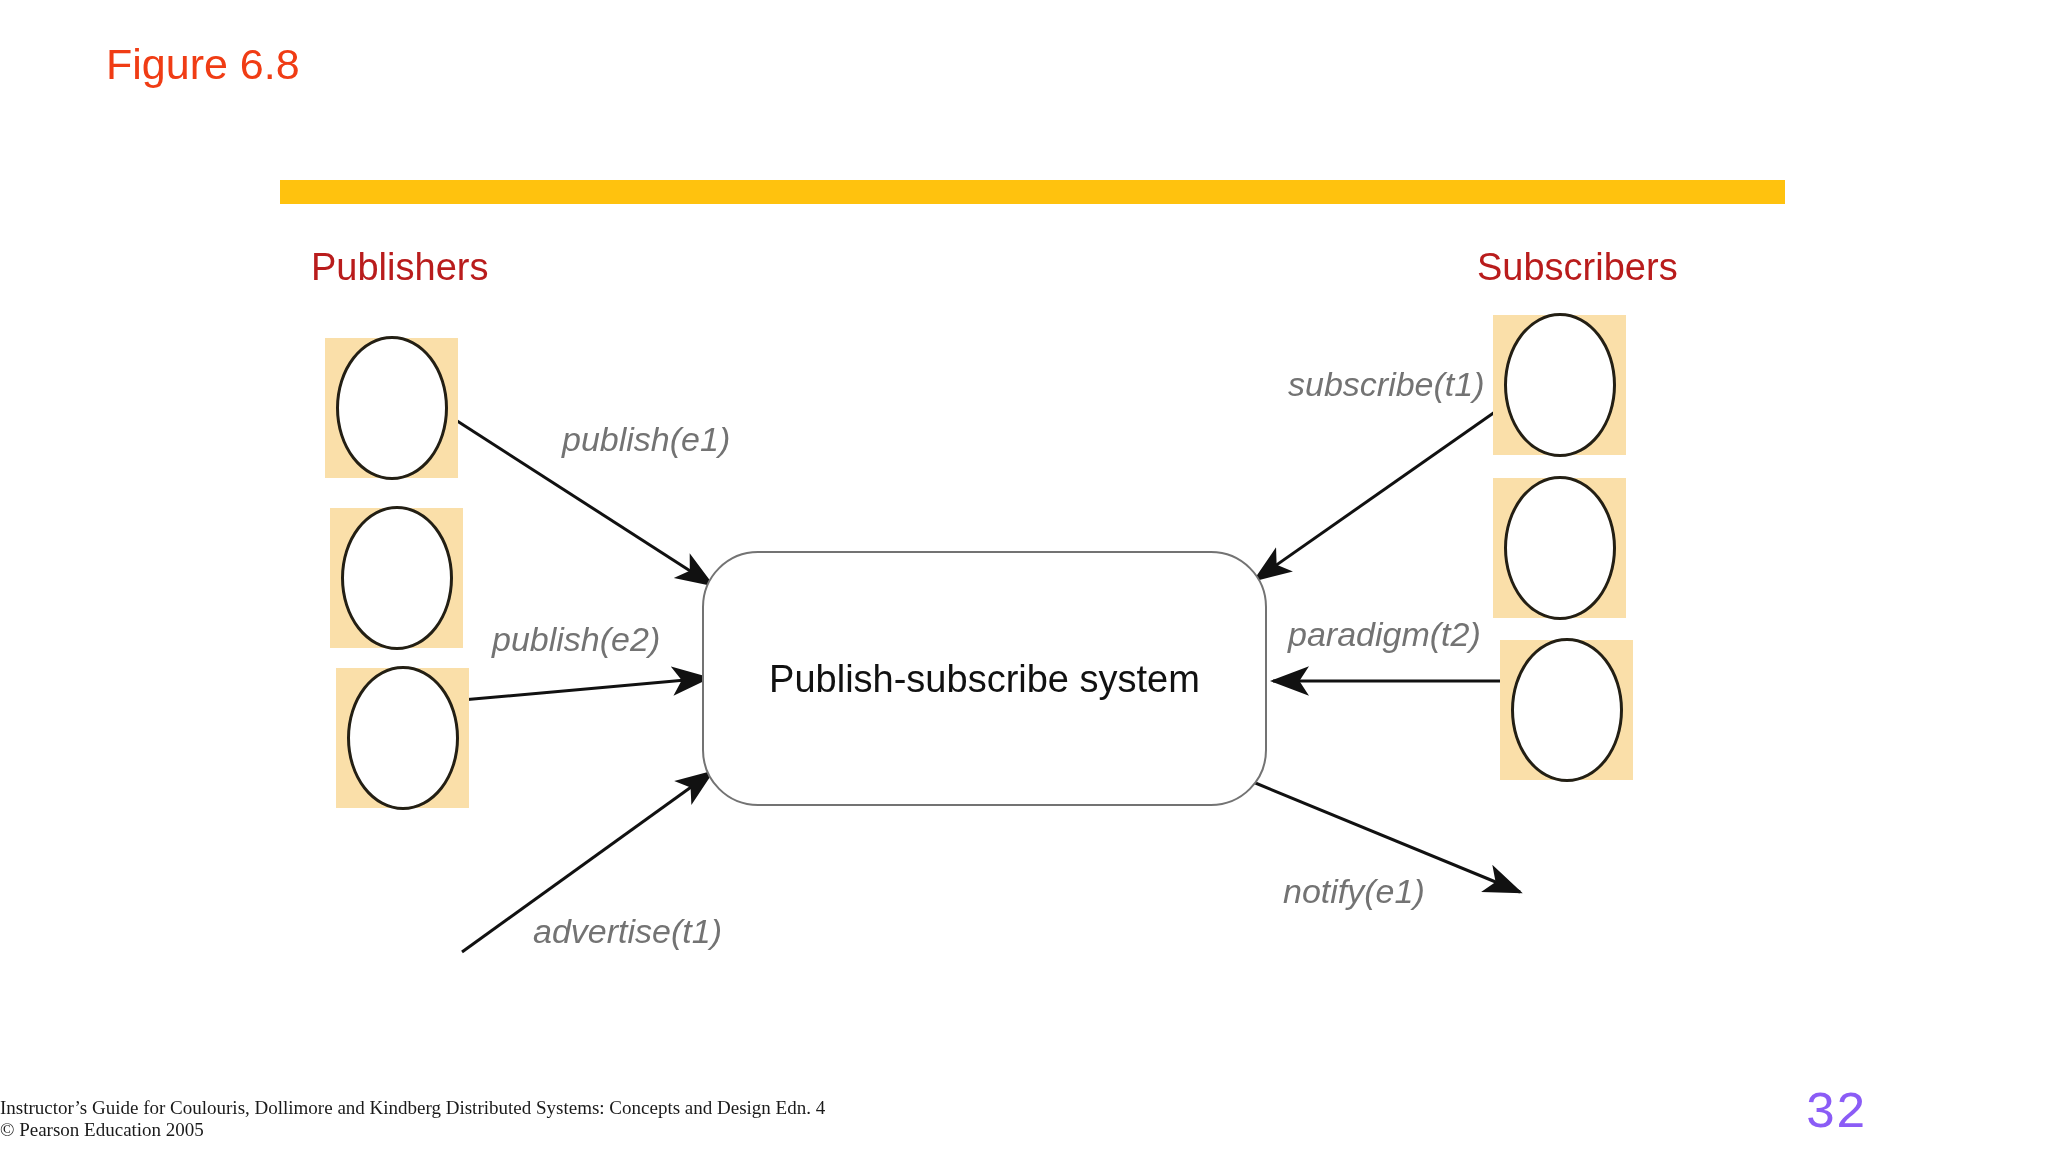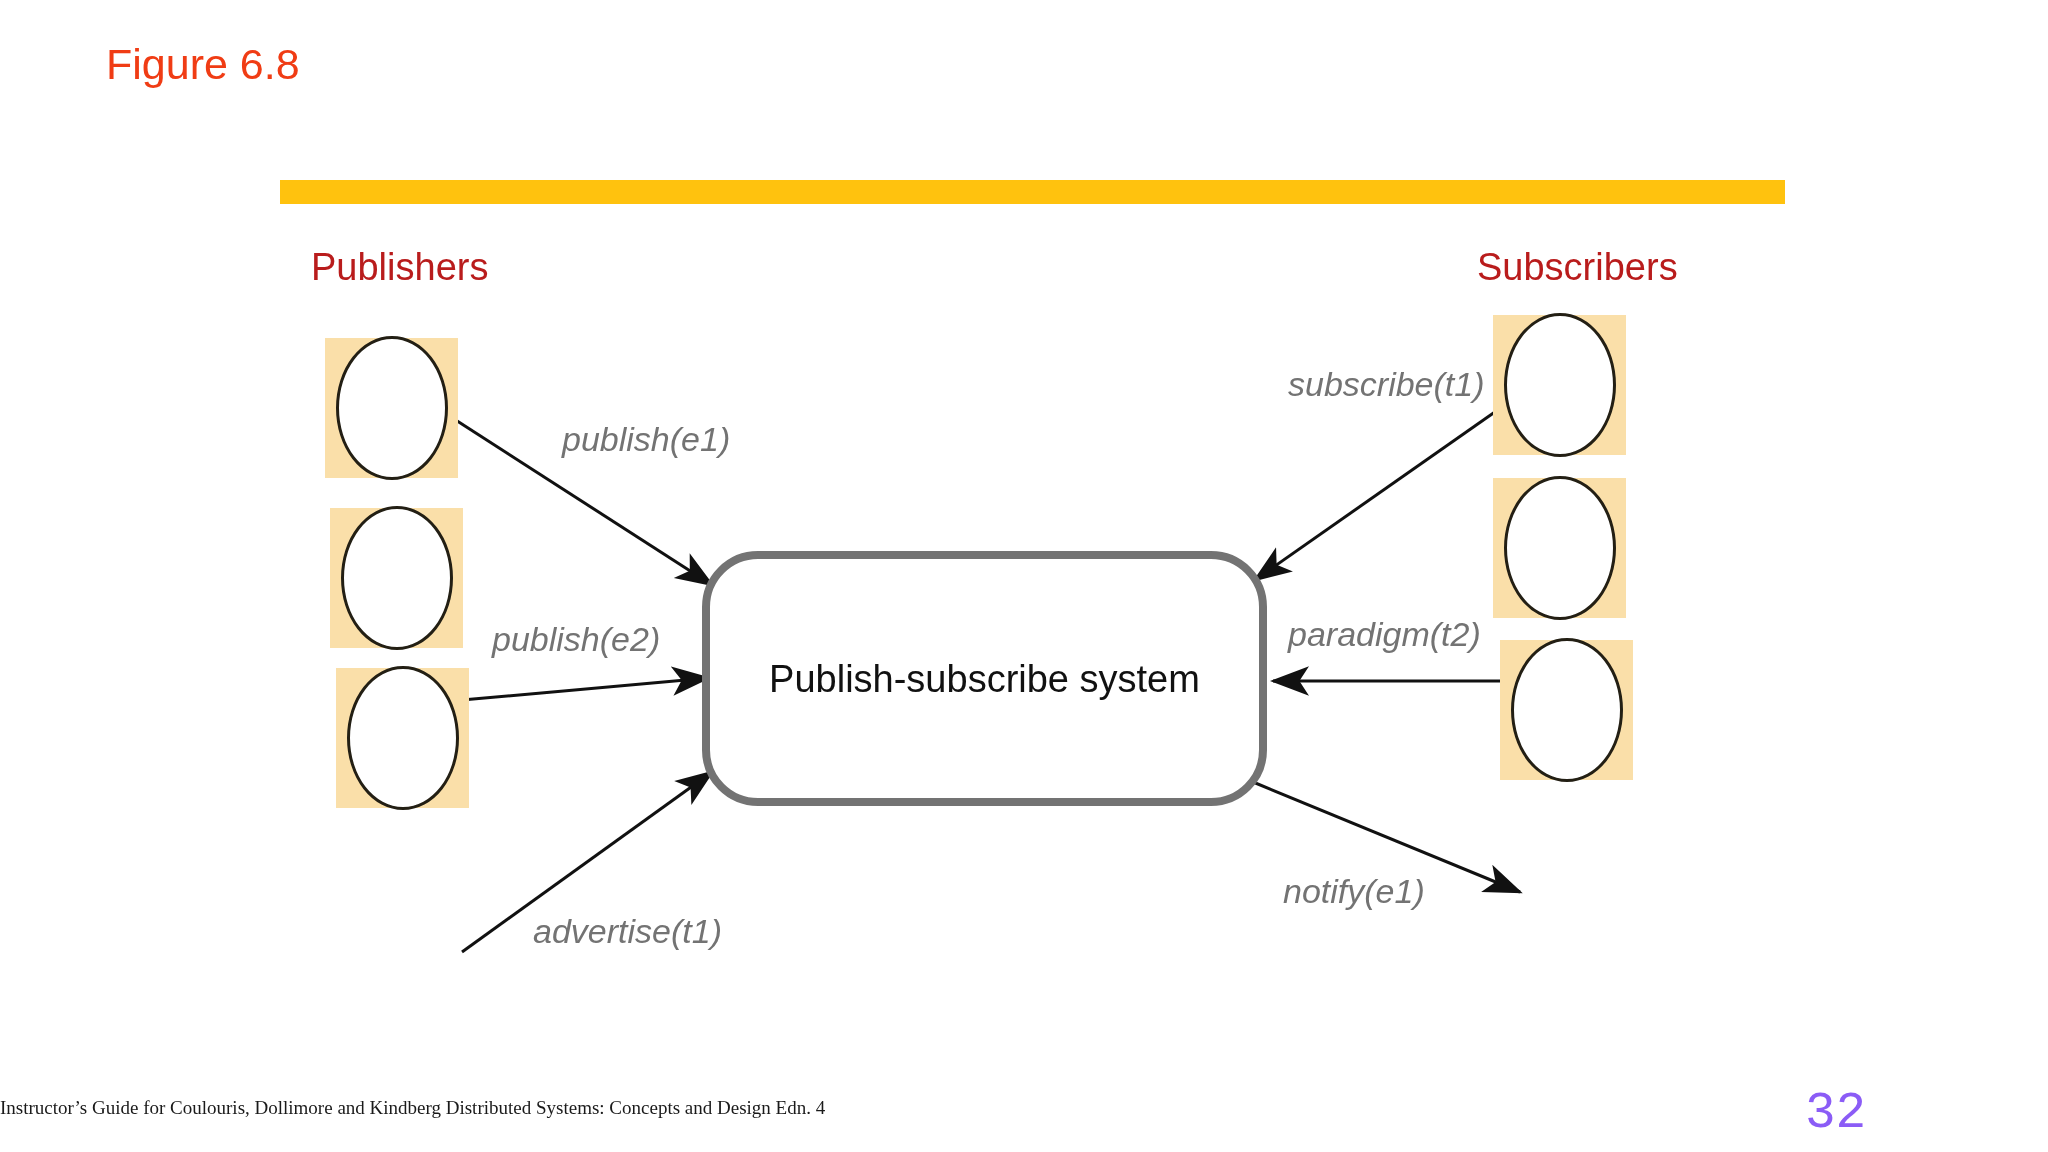--- a/index.html
+++ b/index.html
@@ -79,21 +79,21 @@
   #subscriber-2 { left: 1493px; top: 478px; width: 133px; height: 140px; }
   #subscriber-3 { left: 1500px; top: 640px; width: 133px; height: 140px; }
 
   
   #system-box {
     position: absolute;
     left: 702px;
     top: 551px;
     width: 565px;
     height: 255px;
-    border: 8px solid #737373;
+    border: 2px solid #737373;
     border-radius: 56px;
     background: #ffffff;
     box-sizing: border-box;
   }
   #system-box .system-label {
     position: absolute;
     left: 0;
     right: 0;
     top: 50%;
     transform: translateY(-50%);
@@ -213,16 +213,17 @@
   </div>
 
   <div class="edge-label" id="label-publish-e1">publish(e1)</div>
   <div class="edge-label" id="label-publish-e2">publish(e2)</div>
   <div class="edge-label" id="label-advertise-t1">advertise(t1)</div>
   <div class="edge-label" id="label-subscribe-t1">subscribe(t1)</div>
   <div class="edge-label" id="label-subscribe-t2">paradigm(t2)</div>
   <div class="edge-label" id="label-notify-e1">notify(e1)</div>
 
   <div class="footer" id="footer-line-1">Instructor’s Guide for  Coulouris, Dollimore and Kindberg   Distributed Systems: Concepts and Design   Edn. 4</div>
+  <div class="footer" id="footer-line-2">©  Pearson Education 2005</div>
 
   <div id="page-number">32</div>
 
 </div>
 
 </body></html>

